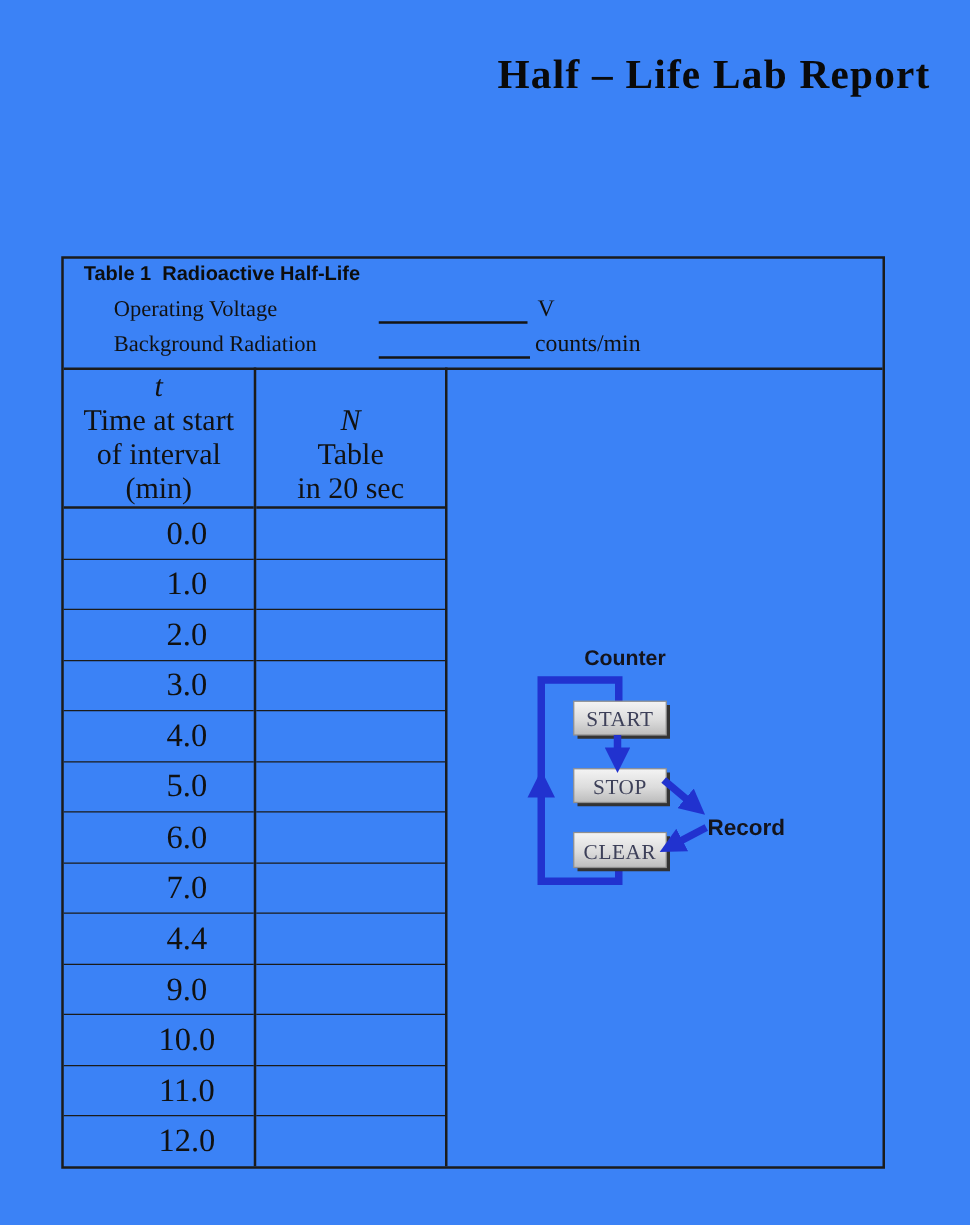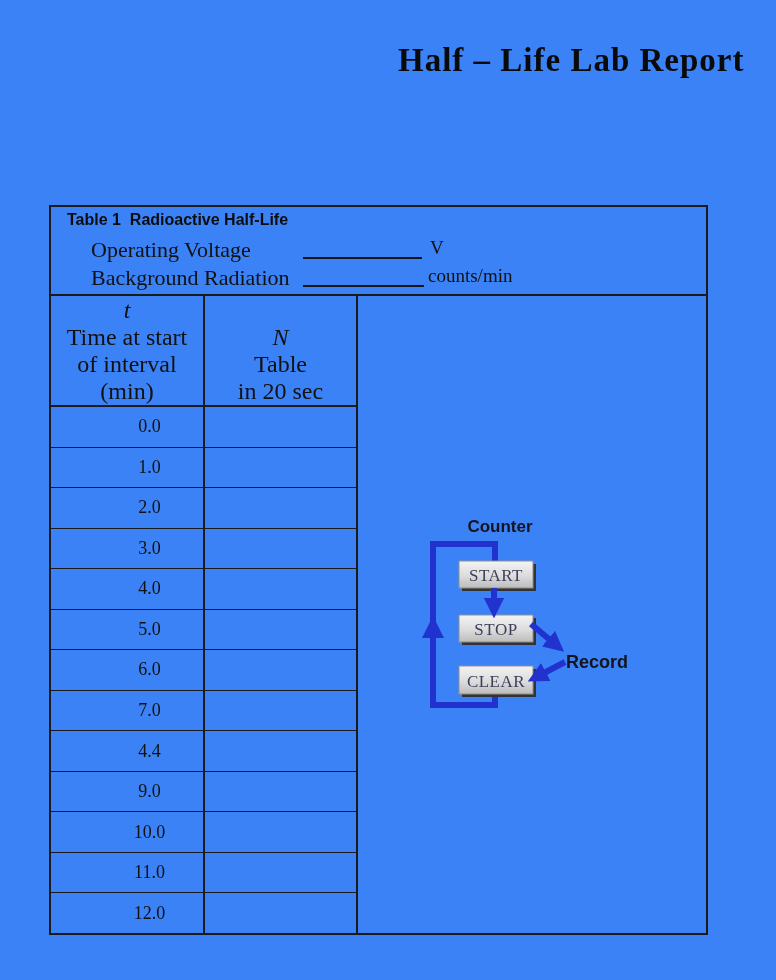--- a/index.html
+++ b/index.html
@@ -4,34 +4,34 @@
 <style>
   html,body{margin:0;padding:0;background:#ffffff;}
   .page{position:relative;width:776px;height:980px;background:#3b82f6;overflow:hidden;
         font-family:"Liberation Serif","DejaVu Serif",serif;color:#111;}
   .title{position:absolute;left:398px;top:42px;font-weight:bold;font-size:33px;
          letter-spacing:1px;color:#0a0a0a;white-space:nowrap;}
   .tablebox{position:absolute;left:49px;top:205px;width:655px;height:726px;
             border:2px solid #1b1b1b;}
   .caption{position:absolute;left:16px;top:4px;font-family:"Liberation Sans","DejaVu Sans",sans-serif;
            font-weight:bold;font-size:16px;color:#0d0d0d;white-space:pre;}
-  .fieldlabel{position:absolute;font-size:22px;white-space:nowrap;}
+  .fieldlabel{position:absolute;font-size:18px;white-space:nowrap;}
   .blank{position:absolute;height:0;border-bottom:2px solid #151515;}
   .unit{position:absolute;font-size:19px;white-space:nowrap;}
   .headline{position:absolute;left:0;top:87px;width:100%;border-top:2px solid #1b1b1b;}
   .col{position:absolute;top:87px;height:639px;border-right:2px solid #1b1b1b;box-sizing:border-box;}
   .col1{left:0;width:154px;}
   .col2{left:154px;width:153px;}
   .colhead{height:113px;box-sizing:border-box;border-bottom:2px solid #1b1b1b;
            display:flex;flex-direction:column;justify-content:flex-start;
            align-items:center;font-size:24px;line-height:27px;padding-top:3px;}
   .colhead .sym{font-style:italic;}
   .rows{display:flex;flex-direction:column;height:526px;}
   .rows .cell{flex:1 1 0;display:flex;align-items:center;justify-content:center;
-              font-size:18px;border-bottom:1.5px solid #1b1b1b;box-sizing:border-box;padding-left:45px;}
+              font-size:26px;border-bottom:1.5px solid #1b1b1b;box-sizing:border-box;padding-left:45px;}
   .rows .cell:last-child{border-bottom:none;}
   .diagram{position:absolute;left:380px;top:510px;}
   .dlabel{font-family:"Liberation Sans","DejaVu Sans",sans-serif;font-weight:bold;
           fill:#14141c;}
   .btntext{font-family:"Liberation Serif","DejaVu Serif",serif;font-size:17px;
            fill:#3d4059;letter-spacing:0.5px;}
 </style>
 </head>
 <body>
 

